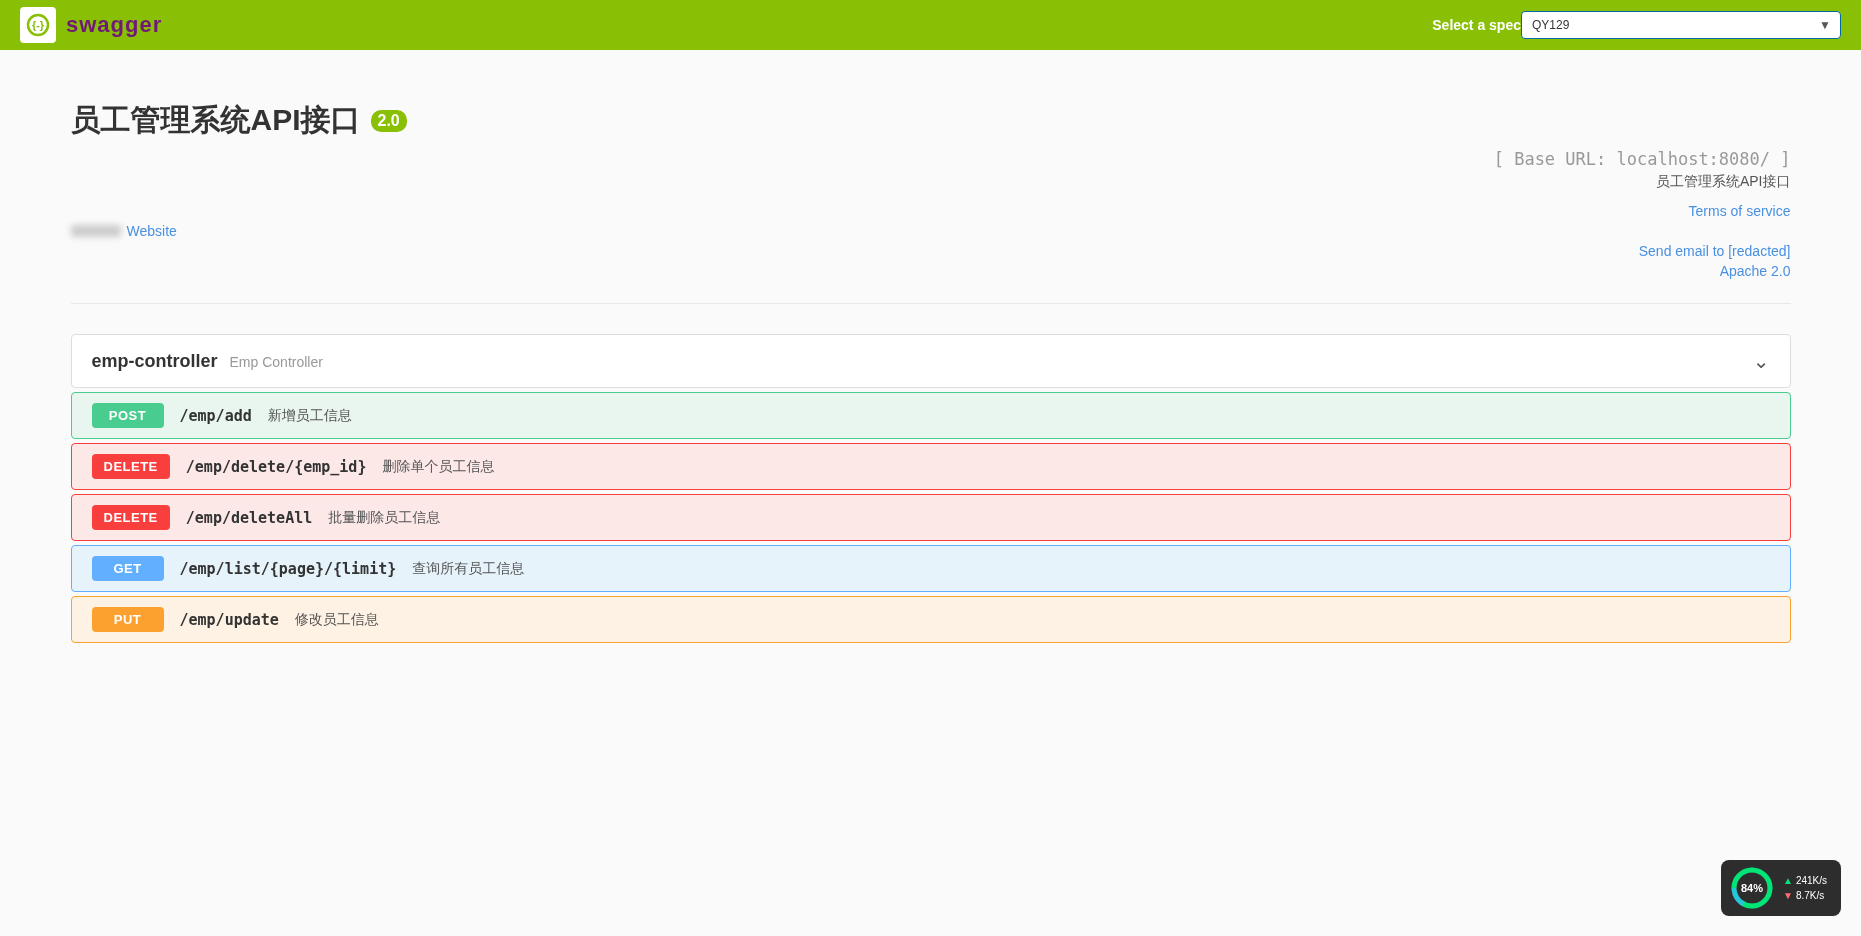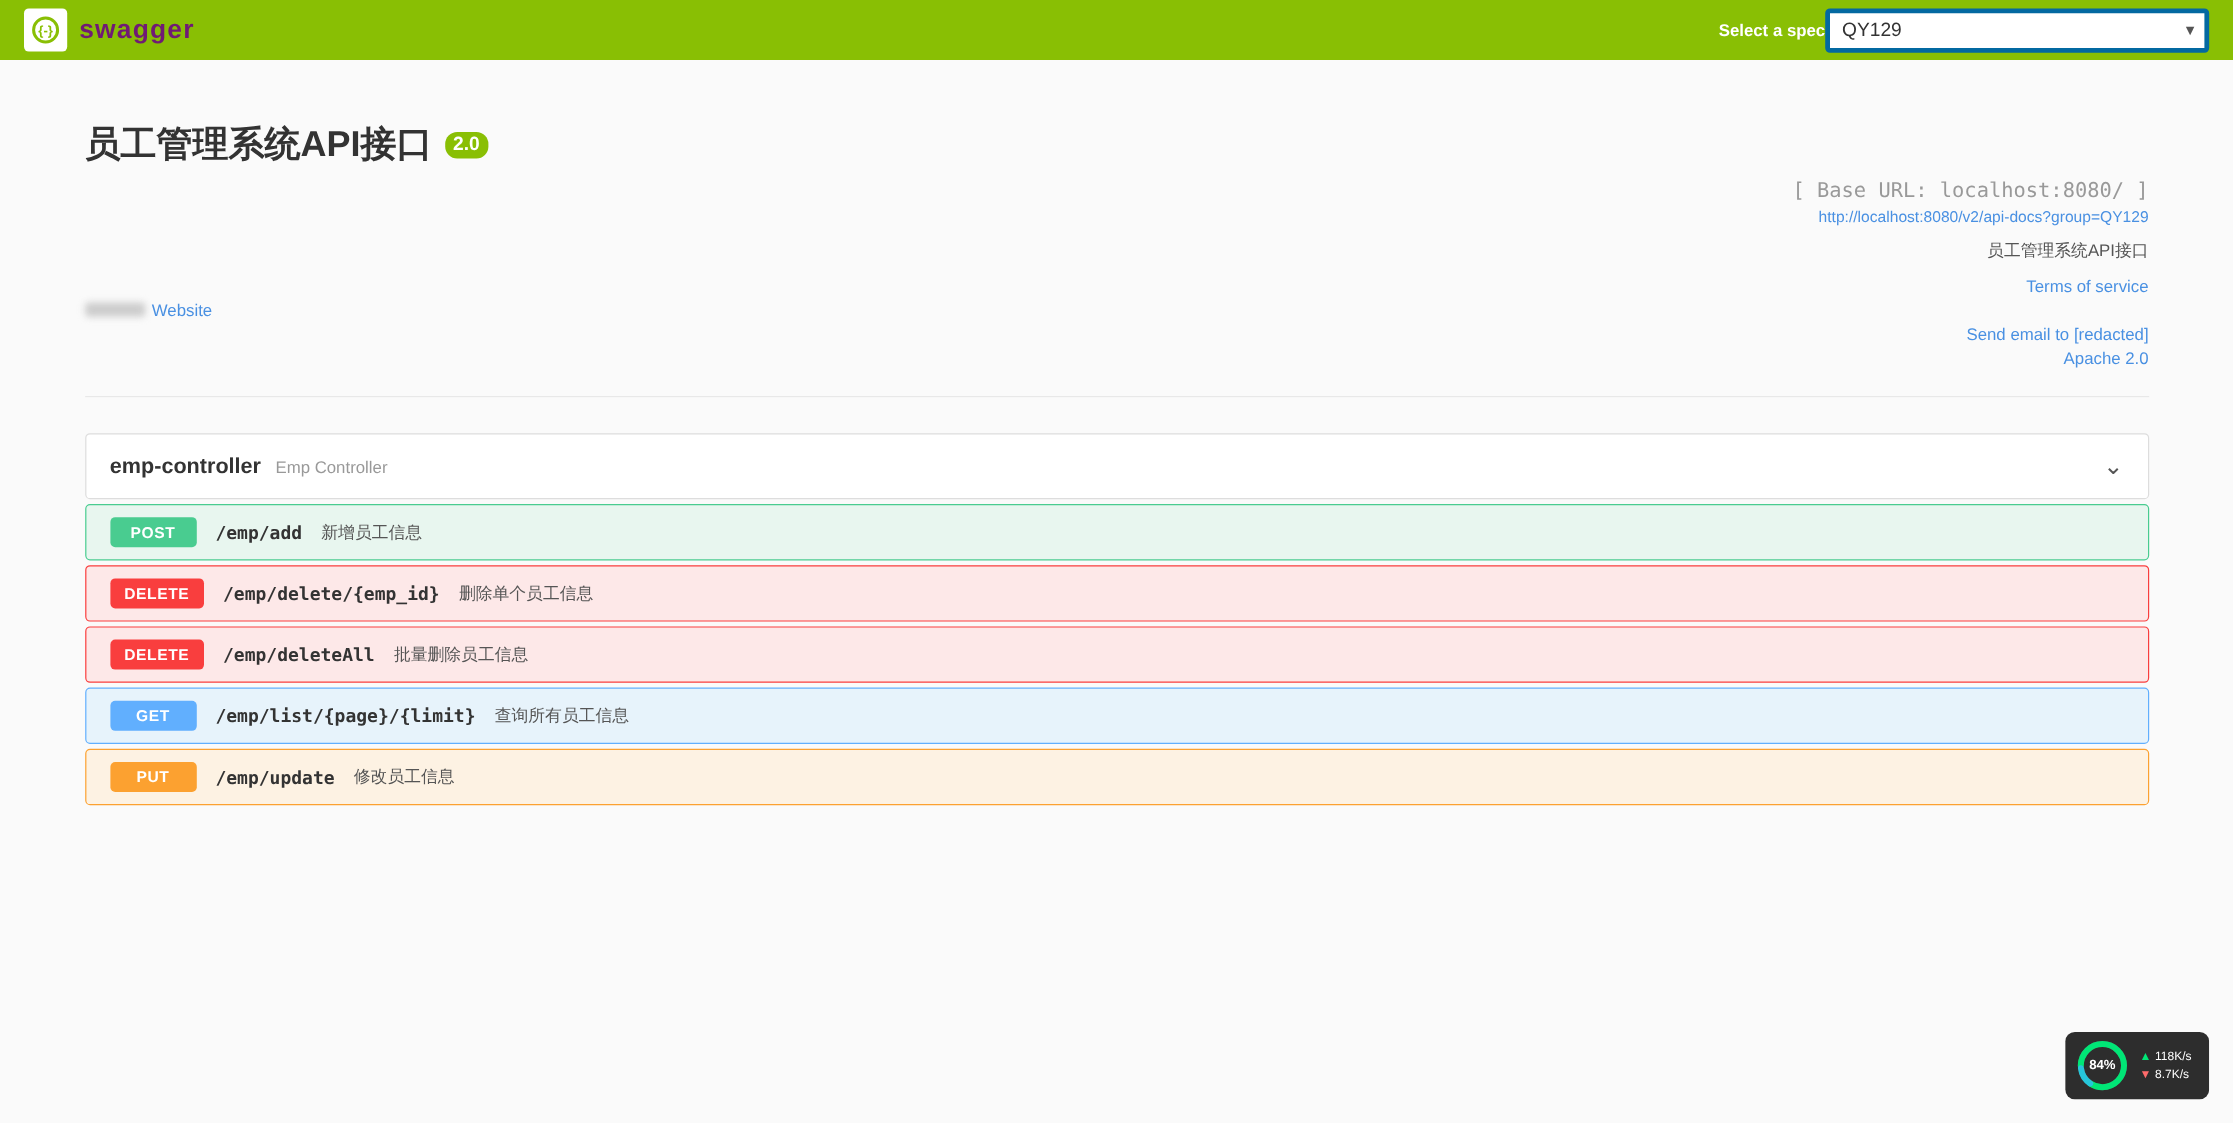--- a/index.html
+++ b/index.html
@@ -42,24 +42,24 @@
       align-items: center;
       gap: 0;
     }
     .select-a-spec-label {
       color: #fff;
       font-size: 14px;
       font-weight: 600;
     }
     .spec-select {
       background: #fff;
-      border: 4px solid #0369a1;
+      border: 1px solid #0369a1;
       border-radius: 4px;
       padding: 6px 32px 6px 10px;
-      font-size: 16px;
+      font-size: 12px;
       min-width: 320px;
       appearance: none;
       -webkit-appearance: none;
       cursor: pointer;
       color: #333;
     }
     .select-wrapper {
       position: relative;
       display: inline-flex;
       align-items: center;
@@ -306,21 +306,20 @@
 </header>
 
 <div class="main">
 
   <div class="api-info">
     <div class="api-title-row">
       <h1 class="api-title">员工管理系统API接口</h1>
       <span class="api-version-badge">2.0</span>
     </div>
     <div class="api-base-url">[ Base URL: localhost:8080/ ]</div>
-    <a class="api-link" href="#">http://localhost:8080/v2/api-docs?group=QY129</a>
     <div class="api-description">员工管理系统API接口</div>
     <a class="api-meta-link" href="#">Terms of service</a>
     <div class="website-row">
       <span class="website-blur"></span>
       <a class="api-meta-link" style="display:inline; margin-bottom:0;" href="#">Website</a>
     </div>
     <a class="api-meta-link" href="#">Send email to [redacted]</a>
     <a class="api-meta-link" href="#">Apache 2.0</a>
   </div>
 
@@ -372,20 +371,20 @@
 
       <circle cx="23" cy="23" r="18" fill="none" stroke="#00e676" stroke-width="5" stroke-dasharray="95 113.1" stroke-linecap="round" style="transform-origin: center; transform: rotate(-90deg);"></circle>
 
       <circle cx="23" cy="23" r="18" fill="none" stroke="#26c6da" stroke-width="5" stroke-dasharray="15 113.1" stroke-dashoffset="-95" stroke-linecap="round" style="transform-origin: center; transform: rotate(-90deg);"></circle>
     </svg>
     <span class="network-percent">84%</span>
   </div>
   <div class="network-stats">
     <div class="network-stat">
       <span class="stat-arrow-up">▲</span>
-      <span>118K/s</span>
+      <span>241K/s</span>
     </div>
     <div class="network-stat">
       <span class="stat-arrow-down">▼</span>
       <span>8.7K/s</span>
     </div>
   </div>
 </div>
 
 </body></html>

